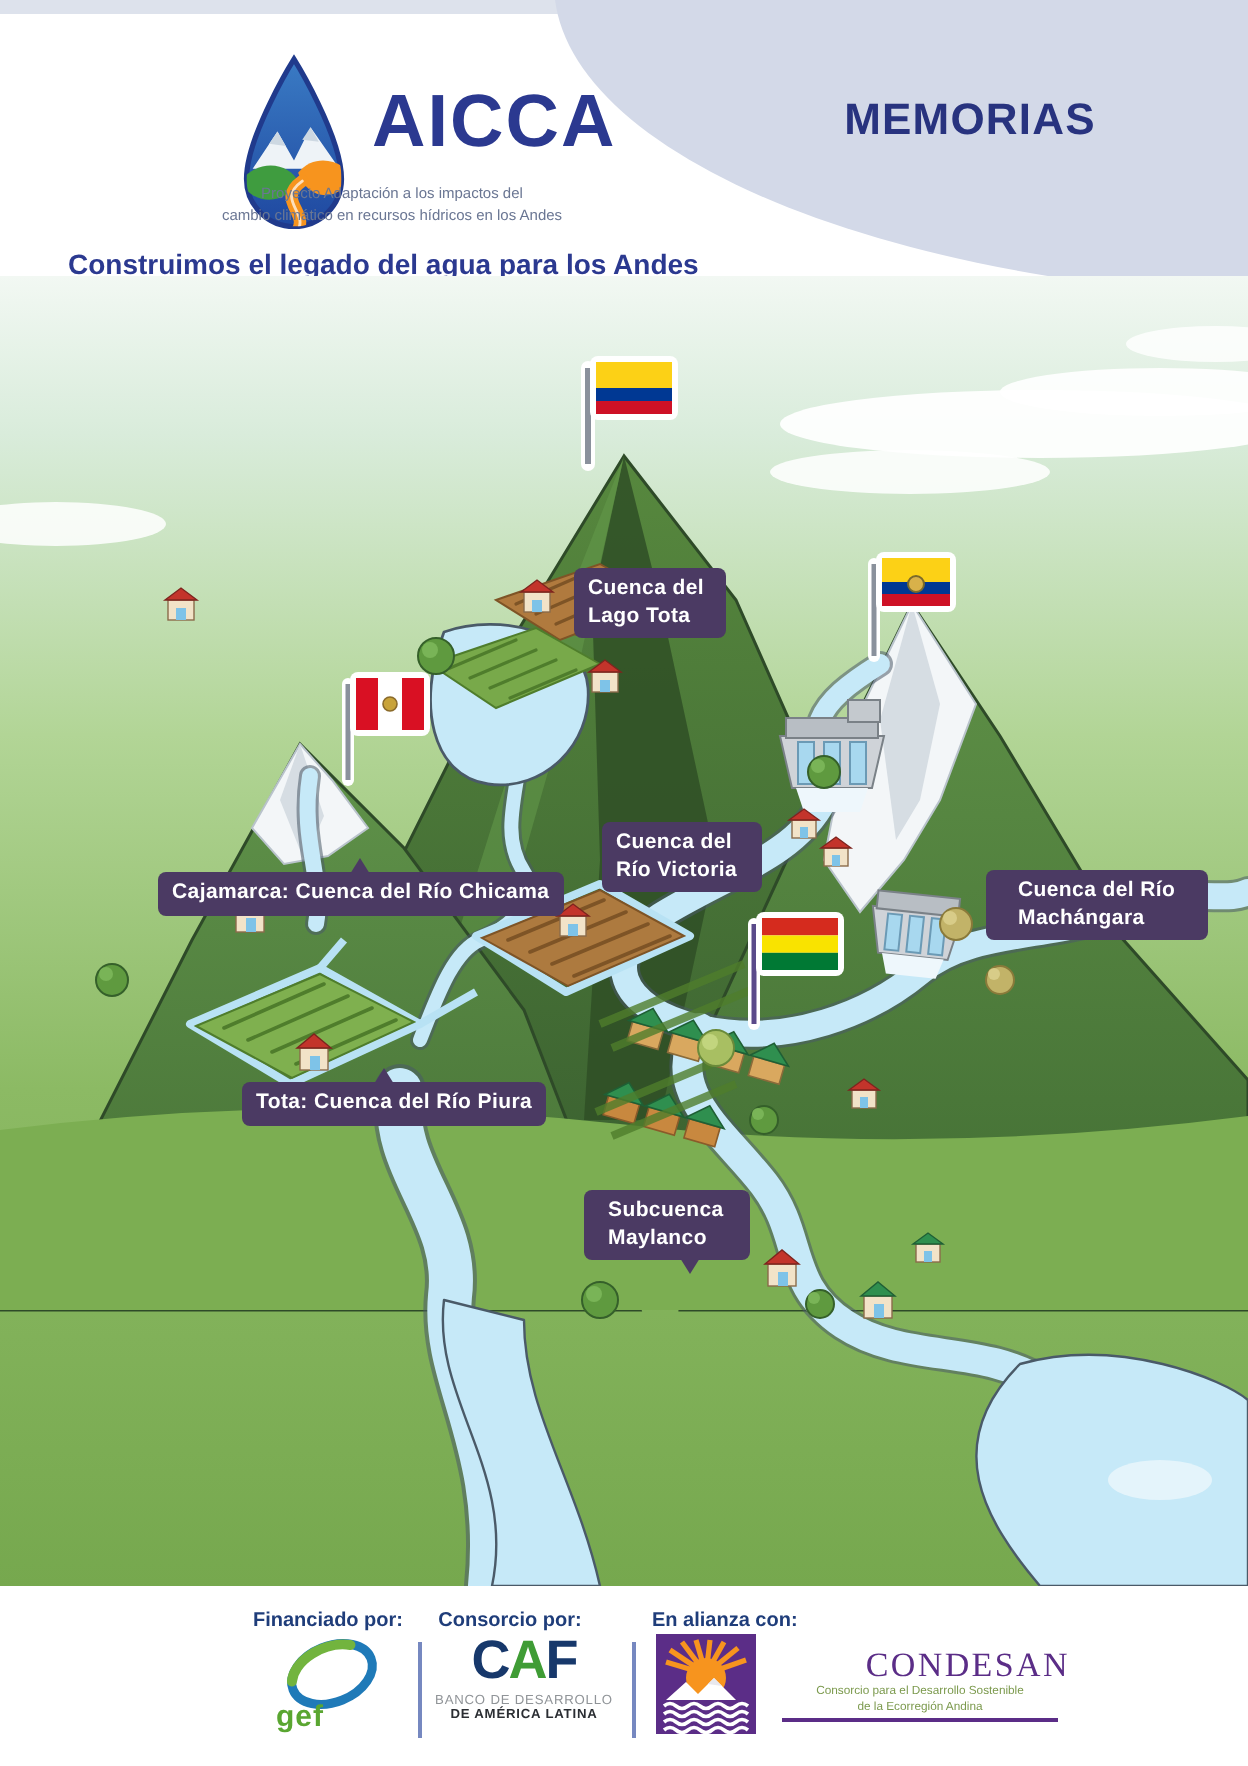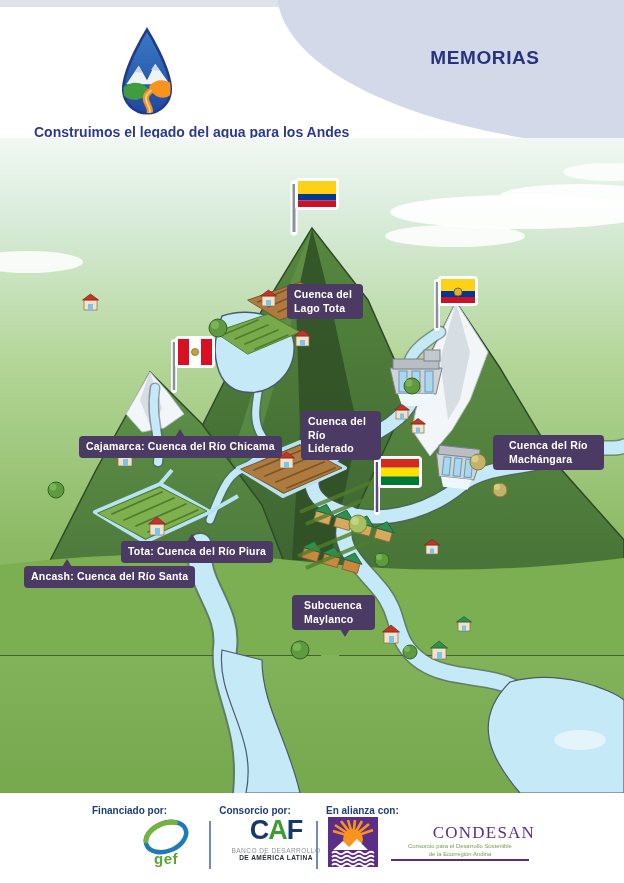--- a/index.html
+++ b/index.html
@@ -8,21 +8,21 @@
     font-family:"Liberation Sans",sans-serif;background:#ffffff;
   }
   
   .top-strip{position:absolute;left:0;top:0;width:624px;height:7px;background:#dde2ec;}
   .header-blob{
     position:absolute;left:277px;top:-8px;width:400px;height:158px;
     background:#d3d9e8;border-bottom-left-radius:100% 100%;
   }
   .doc-title{
     position:absolute;left:404px;top:47px;width:162px;text-align:center;
-    font-size:19px;font-weight:800;letter-spacing:.6px;color:#28337f;
+    font-size:22px;font-weight:800;letter-spacing:.6px;color:#28337f;
   }
   .brand-logo{position:absolute;left:116px;top:26px;width:62px;height:96px;}
   .brand-name{
     position:absolute;left:186px;top:40px;font-size:37px;font-weight:800;
     letter-spacing:1px;color:#2b3990;
   }
   .brand-tagline{
     position:absolute;left:100px;top:92px;width:192px;text-align:center;
     font-size:7.5px;line-height:1.4;color:#6a7693;
   }
@@ -43,29 +43,29 @@
   .lbl-lago{left:287px;top:284px;width:62px;}
   .lbl-chicama{left:79px;top:436px;white-space:nowrap;}
   .lbl-victoria{left:301px;top:411px;width:66px;}
   .lbl-machangara{left:493px;top:435px;width:88px;padding-left:16px;}
   .lbl-piura{left:121px;top:541px;white-space:nowrap;}
   .lbl-santa{left:24px;top:566px;white-space:nowrap;}
   .lbl-maylanco{left:292px;top:595px;width:64px;padding-left:12px;}
   
   .footer{position:absolute;left:0;top:793px;width:624px;height:90px;background:#ffffff;}
   .footer-heading{position:absolute;top:12px;font-size:10px;font-weight:800;color:#1f3d7a;}
-  .h-gef{left:92px;width:120px;text-align:left;}
+  .h-gef{left:104px;width:120px;text-align:center;}
   .h-caf{left:200px;width:110px;text-align:center;}
   .h-condesan{left:326px;}
   .divider{position:absolute;top:28px;width:2px;height:48px;background:#7688c0;}
   .div1{left:209px;} .div2{left:316px;}
   .gef-logo{position:absolute;left:138px;top:22px;width:56px;height:44px;}
-  .gef-word{position:absolute;left:138px;top:57px;width:56px;text-align:center;
+  .gef-word{position:absolute;left:138px;top:57px;width:56px;
     font-size:15px;font-weight:800;color:#5aa631;letter-spacing:.5px;}
-  .caf-block{position:absolute;left:212px;top:24px;width:100px;text-align:center;margin-left:14px;}
+  .caf-block{position:absolute;left:212px;top:24px;width:100px;text-align:center;}
   .caf-word{font-size:27px;font-weight:800;letter-spacing:-1px;line-height:1;}
   .caf-c,.caf-f{color:#17386b;} .caf-a{color:#3f9c35;}
   .caf-sub1{margin-top:3px;font-size:6.6px;color:#909498;letter-spacing:.4px;}
   .caf-sub2{font-size:6.6px;font-weight:700;color:#2b2e33;letter-spacing:.4px;}
   .condesan-square{position:absolute;left:328px;top:24px;width:50px;height:50px;}
   .condesan-word{
     position:absolute;left:385px;top:30px;width:150px;text-align:right;
     font-family:"Liberation Serif",serif;font-size:17px;font-weight:400;
     letter-spacing:1.2px;color:#5b2d87;
   }
@@ -99,20 +99,25 @@
       <polygon points="10,56 22,38 30,52 38,36 52,56 10,56" fill="#eef3f7"></polygon>
       <polygon points="18,44 22,38 26,45" fill="#cdd8e2"></polygon>
       <polygon points="34,42 38,36 42,43" fill="#cdd8e2"></polygon>
       <path d="M4,62 C14,50 28,54 32,62 C26,74 10,74 4,62 Z" fill="#3f9c3f"></path>
       <path d="M32,58 C40,48 54,52 58,60 C50,74 36,70 32,58 Z" fill="#f7941e"></path>
       <path d="M30,88 C40,78 20,72 34,62" fill="none" stroke="#f7941e" stroke-width="6" stroke-linecap="round"></path>
       <path d="M30,88 C40,78 20,72 34,62" fill="none" stroke="#ffffff" stroke-width="1.4" stroke-linecap="round" opacity=".7"></path>
     </g>
   </svg>
 
+  <div class="brand-name">AICCA</div>
+  <div class="brand-tagline">
+    <span>Proyecto Adaptación a los impactos del</span><br>
+    <span>cambio climático en recursos hídricos en los Andes</span>
+  </div>
   <div class="slogan">Construimos el legado del agua para los Andes</div>
 
   <svg class="illustration" viewBox="0 138 624 655" preserveAspectRatio="none">
     <defs>
       <linearGradient id="skyG" x1="0" y1="0" x2="0" y2="1">
         <stop offset="0" stop-color="#f2f8f3"></stop>
         <stop offset="0.12" stop-color="#d9ecdb"></stop>
         <stop offset="0.35" stop-color="#b2d596"></stop>
         <stop offset="0.62" stop-color="#8cba64"></stop>
         <stop offset="1" stop-color="#76a84e"></stop>
@@ -412,29 +417,25 @@
       <rect x="7" y="9.7" width="38" height="8.7" fill="#f9e300"></rect>
       <rect x="7" y="18.4" width="38" height="8.6" fill="#007934"></rect>
     </g>
   </svg>
 
   <div class="map-label lbl-chicama">
     <span>Cajamarca: Cuenca del Río Chicama</span>
     <i class="tail tail-up" style="left:96px"></i>
   </div>
   <div class="map-label lbl-lago">Cuenca del Lago Tota</div>
-  <div class="map-label lbl-victoria">Cuenca del Río Liderado</div>
+  <div class="map-label lbl-victoria">Cuenca del Río Victoria</div>
   <div class="map-label lbl-machangara">Cuenca del Río Machángara</div>
   <div class="map-label lbl-piura">
     <span>Tota: Cuenca del Río Piura</span>
     <i class="tail tail-up" style="left:66px"></i>
-  </div>
-  <div class="map-label lbl-santa">
-    <span>Ancash: Cuenca del Río Santa</span>
-    <i class="tail tail-up" style="left:38px"></i>
   </div>
   <div class="map-label lbl-maylanco">
     <span>Subcuenca Maylanco</span>
     <i class="tail tail-down" style="left:48px"></i>
   </div>
 
   <div class="footer">
     <div class="footer-heading h-gef">Financiado por:</div>
     <div class="footer-heading h-caf">Consorcio por:</div>
     <div class="footer-heading h-condesan">En alianza con:</div>

